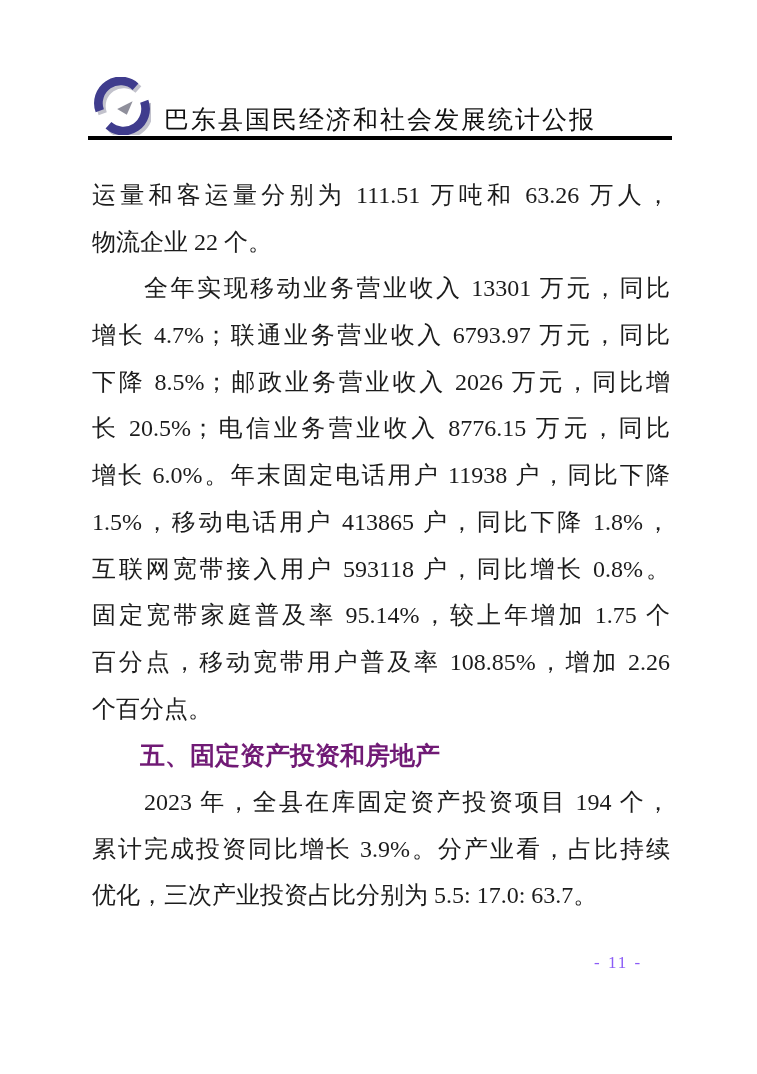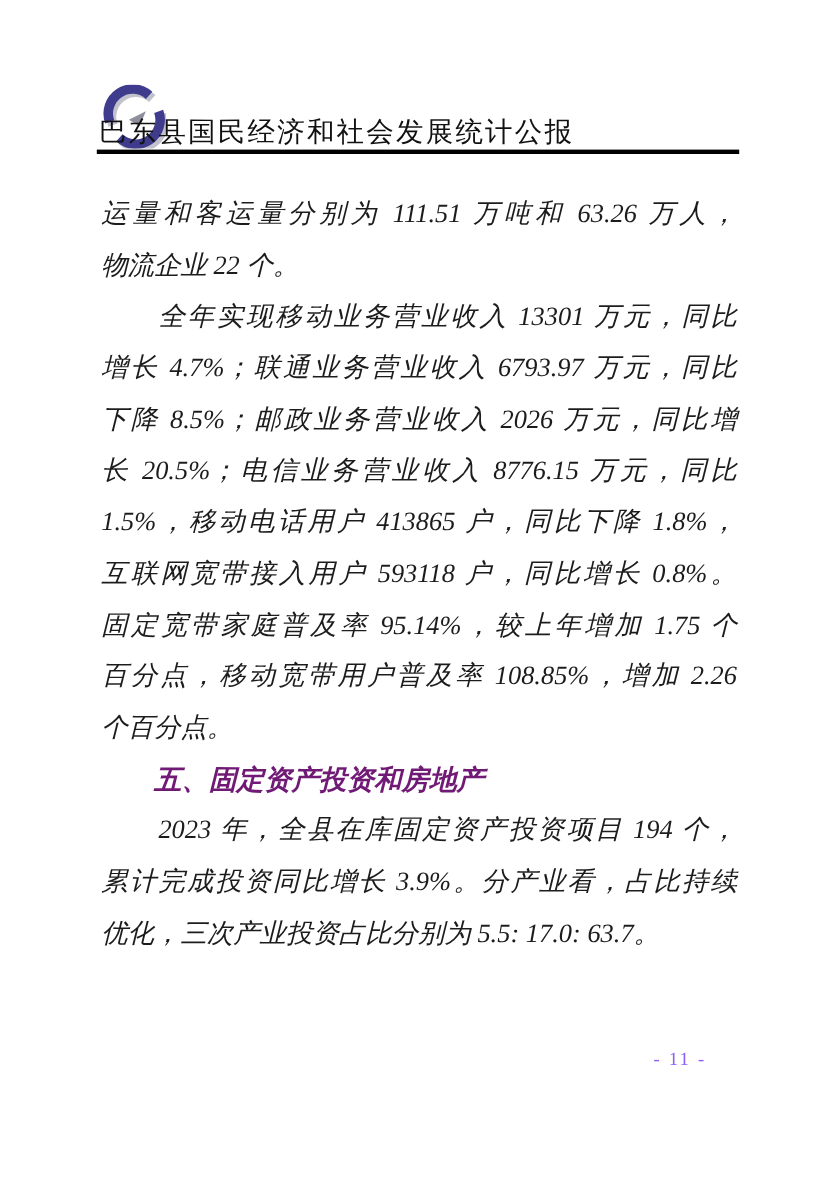--- a/index.html
+++ b/index.html
@@ -18,39 +18,38 @@
   
   .logo {
     position: absolute;
     left: 93px; top: 77px;
     width: 58px; height: 58px;
   }
   .header-title {
     position: absolute;
     left: 90px; top: 103px;
     width: 580px;
-    text-align: left;
+    text-align: center;
     font-size: 25px;
     letter-spacing: 2px;
     color: #111;
     white-space: nowrap;
   }
   .header-rule {
     position: absolute;
     left: 88px; top: 136px;
     width: 584px; height: 4px;
     background: #000;
   }
   
   .content {
     position: absolute;
     left: 92px; top: 172px;
     width: 578px;
     font-size: 24px;
-    font-style: italic;
   }
   .line {
     height: 46.7px;
     line-height: 46.7px;
     text-align: justify;
     text-align-last: justify;
     white-space: nowrap;
   }
   .line.end {
     text-align: left;
@@ -101,20 +100,21 @@
   <div class="header-rule"></div>
 
   <div class="content">
     <div class="line">运量和客运量分别为 111.51 万吨和 63.26 万人，</div>
     <div class="line end">物流企业 22 个。</div>
 
     <div class="line indent">全年实现移动业务营业收入 13301 万元，同比</div>
     <div class="line">增长 4.7%；联通业务营业收入 6793.97 万元，同比</div>
     <div class="line">下降 8.5%；邮政业务营业收入 2026 万元，同比增</div>
     <div class="line">长 20.5%；电信业务营业收入 8776.15 万元，同比</div>
+    <div class="line">增长 6.0%。年末固定电话用户 11938 户，同比下降</div>
     <div class="line">1.5%，移动电话用户 413865 户，同比下降 1.8%，</div>
     <div class="line">互联网宽带接入用户 593118 户，同比增长 0.8%。</div>
     <div class="line">固定宽带家庭普及率 95.14%，较上年增加 1.75 个</div>
     <div class="line">百分点，移动宽带用户普及率 108.85%，增加 2.26</div>
     <div class="line end">个百分点。</div>
 
     <div class="heading">五、固定资产投资和房地产</div>
 
     <div class="line indent">2023 年，全县在库固定资产投资项目 194 个，</div>
     <div class="line">累计完成投资同比增长 3.9%。分产业看，占比持续</div>

